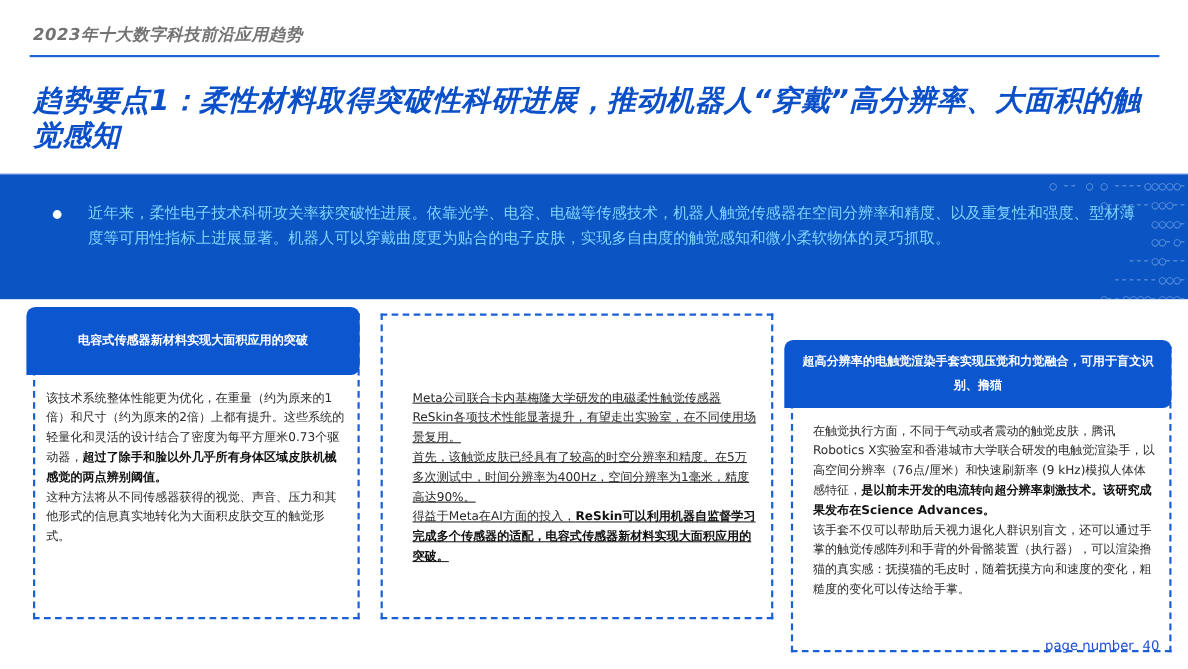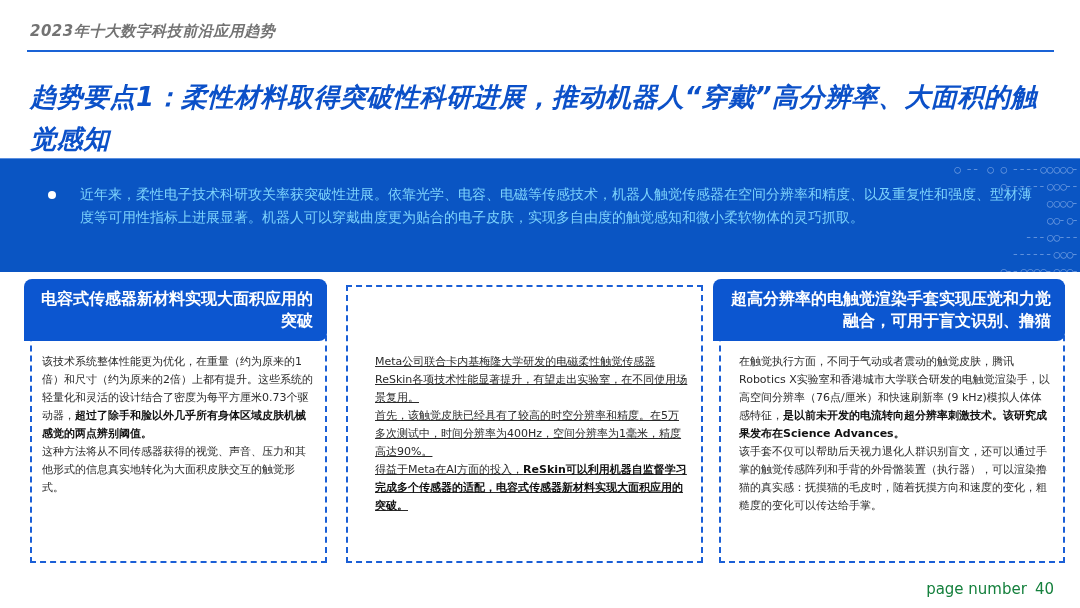--- a/index.html
+++ b/index.html
@@ -10,21 +10,21 @@
       position: absolute; left: 30px; top: 22px;
       font-size: 15px; font-weight: bold; font-style: italic;
       color: #737373; letter-spacing: 0.5px;
     }
     .top-rule {
       position: absolute; left: 27px; top: 50px; width: 1027px; height: 2px;
       background: #1a63d6;
     }
     .main-title {
       position: absolute; left: 30px; top: 76px; width: 1030px;
-      font-size: 26px; line-height: 42px; font-weight: bold; font-style: italic;
+      font-size: 26px; line-height: 32px; font-weight: bold; font-style: italic;
       color: #0b50c8; letter-spacing: 0.5px;
     }
 
     .banner {
       position: absolute; left: 0; top: 158px; width: 1080px; height: 114px;
       background: #0a55c3;
       border-top: 1px solid #5b8fe0;
       overflow: hidden;
     }
     .banner-text {
@@ -47,34 +47,34 @@
       position: absolute; top: 285px; height: 278px;
     }
     .card-body {
       position: absolute; left: 0; top: 0; width: 100%; height: 100%;
       border: 2px dashed #1a5fd6;
       background: #ffffff;
     }
     .card-header {
       position: absolute; left: -6px; top: -6px; right: 0; height: 62px;
       background: #0c56d0; border-radius: 8px 8px 8px 0;
-      color: #ffffff; font-weight: bold; font-size: 16px; line-height: 22px;
-      display: flex; align-items: center; justify-content: center; text-align: right;
+      color: #ffffff; font-weight: bold; font-size: 11px; line-height: 22px;
+      display: flex; align-items: center; justify-content: center; text-align: center;
       padding: 0 14px;
     }
     .card-text {
       position: absolute; left: 12px; right: 14px; top: 68px;
       font-size: 11px; line-height: 18px; color: #2a2a2a;
     }
     .card-text p { margin: 0; }
     .card-text b { color: #111; }
 
     .page-num {
       position: absolute; right: 26px; top: 580px;
-      font-size: 15px; color: #15803d;
+      font-size: 12px; color: #1d4ed8;
     }
     .page-num span + span { margin-left: 8px; }
   </style>
 </head>
 <body>
 
 <div class="top-title">2023年十大数字科技前沿应用趋势</div>
 <div class="top-rule"></div>
 <h1 class="main-title">趋势要点1：柔性材料取得突破性科研进展，推动机器人“穿戴”高分辨率、大面积的触觉感知</h1>
 
@@ -105,21 +105,21 @@
 
 <section class="card" style="left:346px; width:357px;">
   <div class="card-body"></div>
   <div class="card-text" style="left:29px;text-decoration:underline;">
     <p><span>Meta公司联合卡内基梅隆大学研发的电磁柔性触觉传感器ReSkin各项技术性能显著提升，有望走出实验室，在不同使用场景复用。</span></p>
     <p><span>首先，该触觉皮肤已经具有了较高的时空分辨率和精度。在5万多次测试中，时间分辨率为400Hz，空间分辨率为1毫米，精度高达90%。</span></p>
     <p><span>得益于Meta在AI方面的投入，</span><b>ReSkin可以利用机器自监督学习完成多个传感器的适配，电容式传感器新材料实现大面积应用的突破。</b></p>
   </div>
 </section>
 
-<section class="card" style="left:719px; width:346px;">
+<section class="card" style="left:719px; width:346px;margin-top:30px;">
   <div class="card-body"></div>
   <div class="card-header">
     <span>超高分辨率的电触觉渲染手套实现压觉和力觉融合，可用于盲文识别、撸猫</span>
   </div>
   <div class="card-text" style="left:20px;">
     <p><span>在触觉执行方面，不同于气动或者震动的触觉皮肤，腾讯Robotics X实验室和香港城市大学联合研发的电触觉渲染手，以高空间分辨率（76点/厘米）和快速刷新率 (9 kHz)模拟人体体感特征，</span><b>是以前未开发的电流转向超分辨率刺激技术。该研究成果发布在Science Advances。</b></p>
     <p><span>该手套不仅可以帮助后天视力退化人群识别盲文，还可以通过手掌的触觉传感阵列和手背的外骨骼装置（执行器），可以渲染撸猫的真实感：抚摸猫的毛皮时，随着抚摸方向和速度的变化，粗糙度的变化可以传达给手掌。</span></p>
   </div>
 </section>
 

